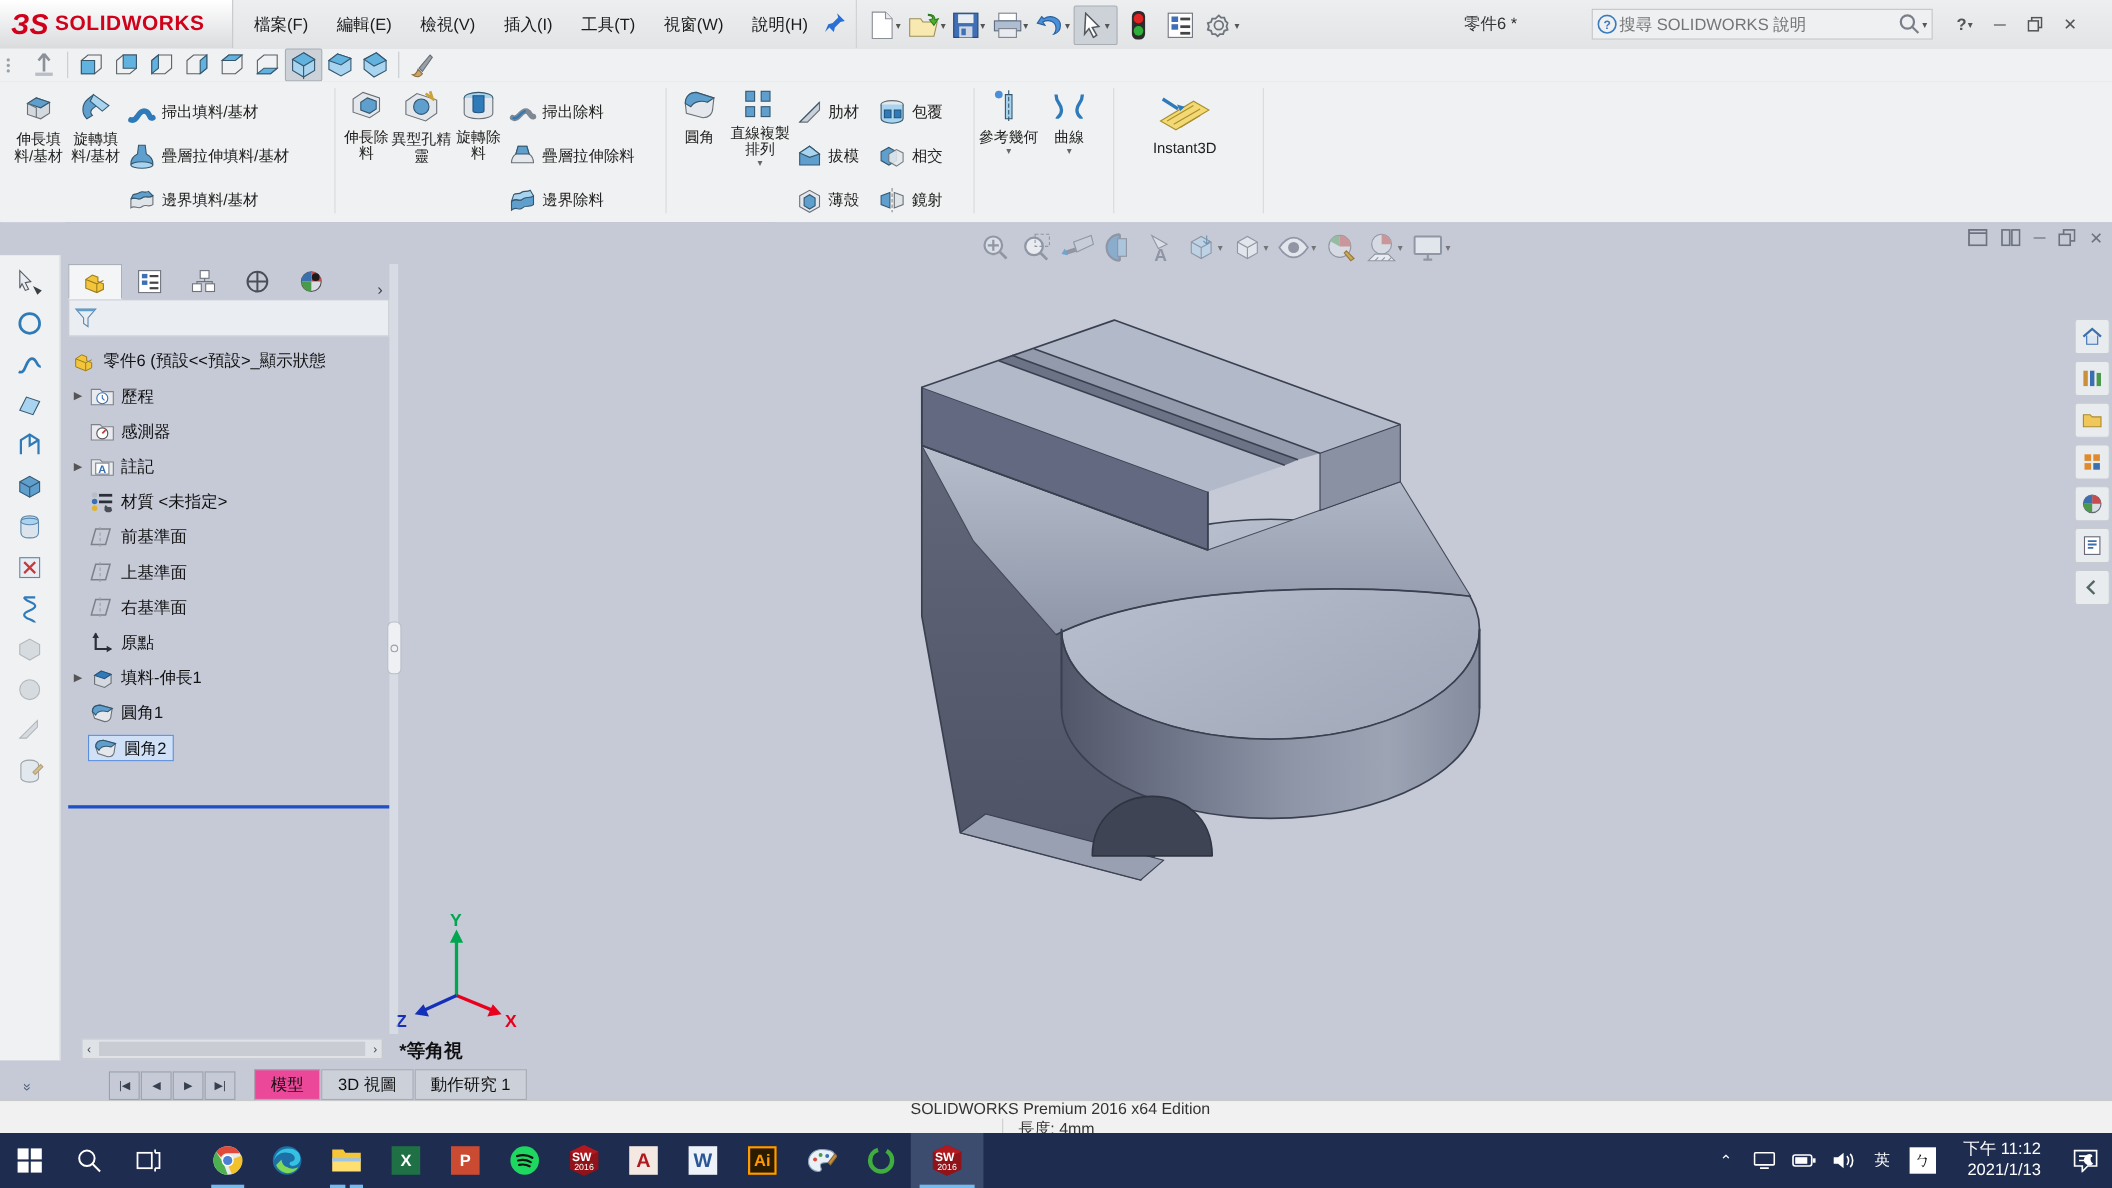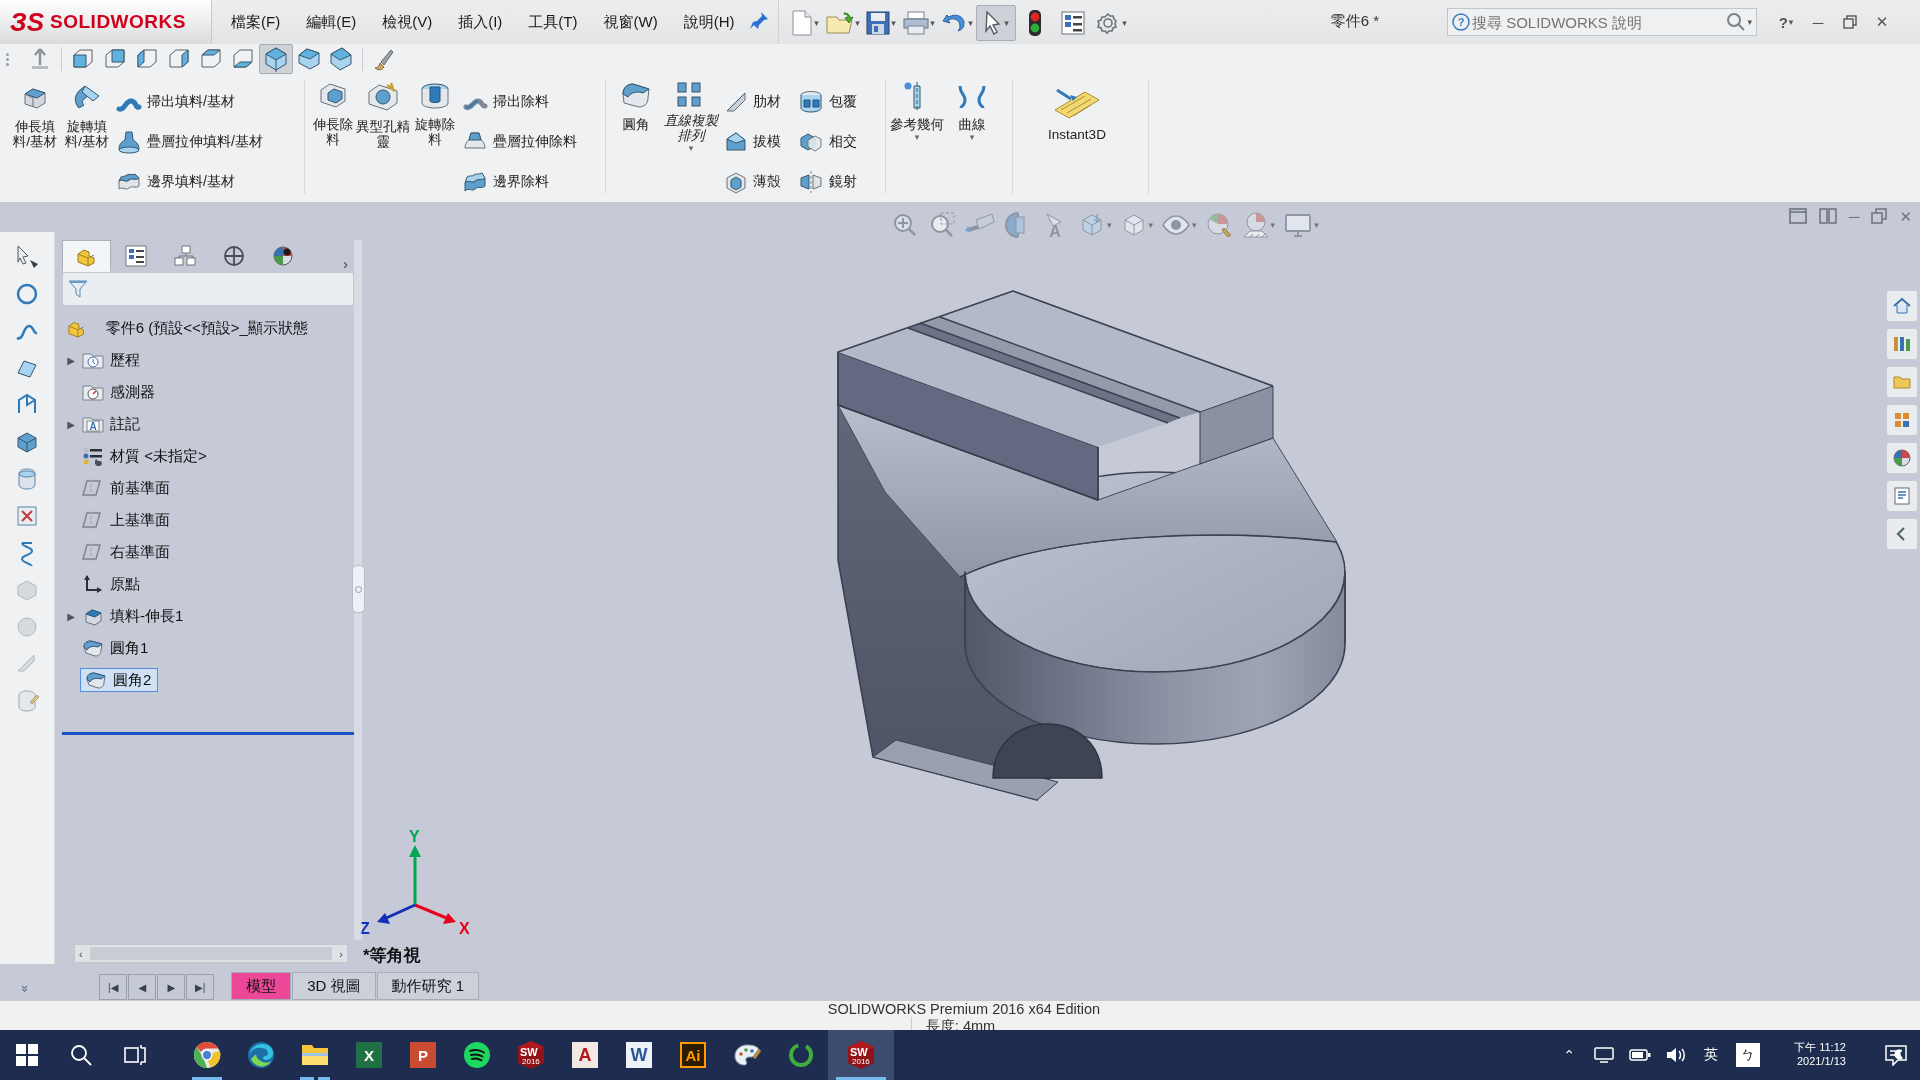--- a/index.html
+++ b/index.html
@@ -72,21 +72,21 @@
   
   #statusbar{left:0;top:1000px;width:1920px;height:30px;background:#f1f1f1;border-top:1px solid #c8cacc;display:flex;align-items:center;font-size:14.5px;color:#333;flex-direction:column;}
   .st-seg{display:flex;align-items:center;padding:0 14px;height:22px;border-left:1px solid #cdced0;}
   
   #taskbar{left:0;top:1030px;width:1920px;height:50px;background:#1e2c4f;display:flex;align-items:center;}
   .tb-ic{width:54px;height:50px;display:flex;align-items:center;justify-content:center;position:relative;}
   .underline{position:absolute;bottom:0;left:12px;width:30px;height:3px;background:#76b9ed;}
   .tile{width:26px;height:26px;display:flex;align-items:center;justify-content:center;font-weight:bold;font-size:15px;}
   .tb-active{background:#3c4c6e;}
   .tray{color:#fff;font-size:14px;}
-  #clock{color:#fff;font-size:11px;text-align:right;line-height:1.25;}
+  #clock{color:#fff;font-size:15px;text-align:right;line-height:1.25;}
 </style>
 </head>
 <body>
 
 <div id="titlebar" class="abs">
   <div id="logo" class="abs">
     <span class="swoosh">ЗS</span>
     <span class="logotext">SOLIDWORKS</span>
   </div>
   <div class="abs flex" style="left:218px;top:0;">
@@ -384,21 +384,21 @@
   </div>
   <div class="rib-sep" style="left:605px;"></div>
 
   <div class="bigbtn" style="left:612px;width:48px;">
     <svg width="34" height="34" viewBox="0 0 34 34">
         <path d="M4 14C4 8 8 4 14 4l16 5-1 9c0 6-4 9-9 9L5 23z" fill="#e4e8ec" stroke="#6b7077"></path>
         <path d="M4 14C4 8 8 4 14 4l16 5-6 4c-5-2-12-1-15 4z" fill="#5e9fce" stroke="#35576e"></path>
       </svg>
     <span class="lbl">圓角</span>
   </div>
-  <div class="bigbtn" style="left:662px;width:58px;font-style:italic;">
+  <div class="bigbtn" style="left:662px;width:58px;">
     <svg width="34" height="30" viewBox="0 0 34 30">
         <g fill="#5e9fce" stroke="#35576e">
           <rect x="4" y="3" width="8" height="9"></rect>
           <rect x="18" y="3" width="8" height="9"></rect>
           <rect x="4" y="17" width="8" height="9"></rect>
           <rect x="18" y="17" width="8" height="9"></rect>
         </g>
       </svg>
     <span class="lbl">直線複製排列</span>
     <span class="carel">▾</span>
@@ -843,21 +843,21 @@
       <div style="padding:0 6px;color:#3c424f;font-size:15px;">›</div>
     </div>
     <div id="tree-filter">
       <svg width="24" height="24" viewBox="0 0 24 24" style="margin-left:3px;">
           <path d="M3 4h18l-7 8v8l-4-3v-5z" fill="#e9eef3" stroke="#5b87ad"></path>
           <path d="M3 4h18l-2 2H5z" fill="#5e9fce"></path>
         </svg>
       <input style="">
     </div>
 
-    <div class="trow" style="margin-top:6px;gap:12px;">
+    <div class="trow" style="margin-top:6px;">
       <span class="tic" style="margin-left:2px;">
         <svg width="22" height="20" viewBox="0 0 24 22">
             <path d="M3 9l6-4 5 2v4l5 2v5l-6 3-10-4z" fill="#f2c53d" stroke="#9a7d1e"></path>
             <path d="M3 9l10 4 6-3M13 13v8" fill="none" stroke="#9a7d1e"></path>
           </svg>
       </span>
       <span style="white-space:nowrap;overflow:hidden;width:250px;">零件6 (預設&lt;&lt;預設&gt;_顯示狀態</span>
     </div>
 
     <div class="trow">

